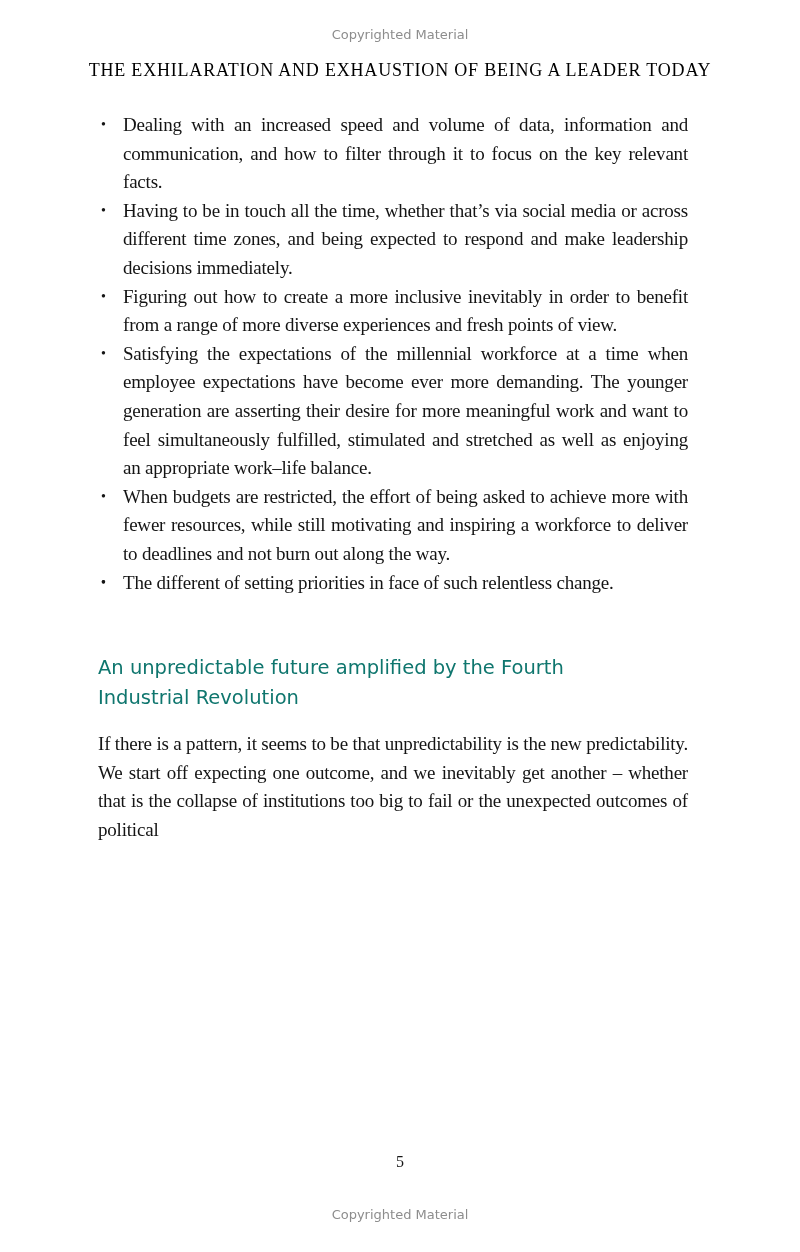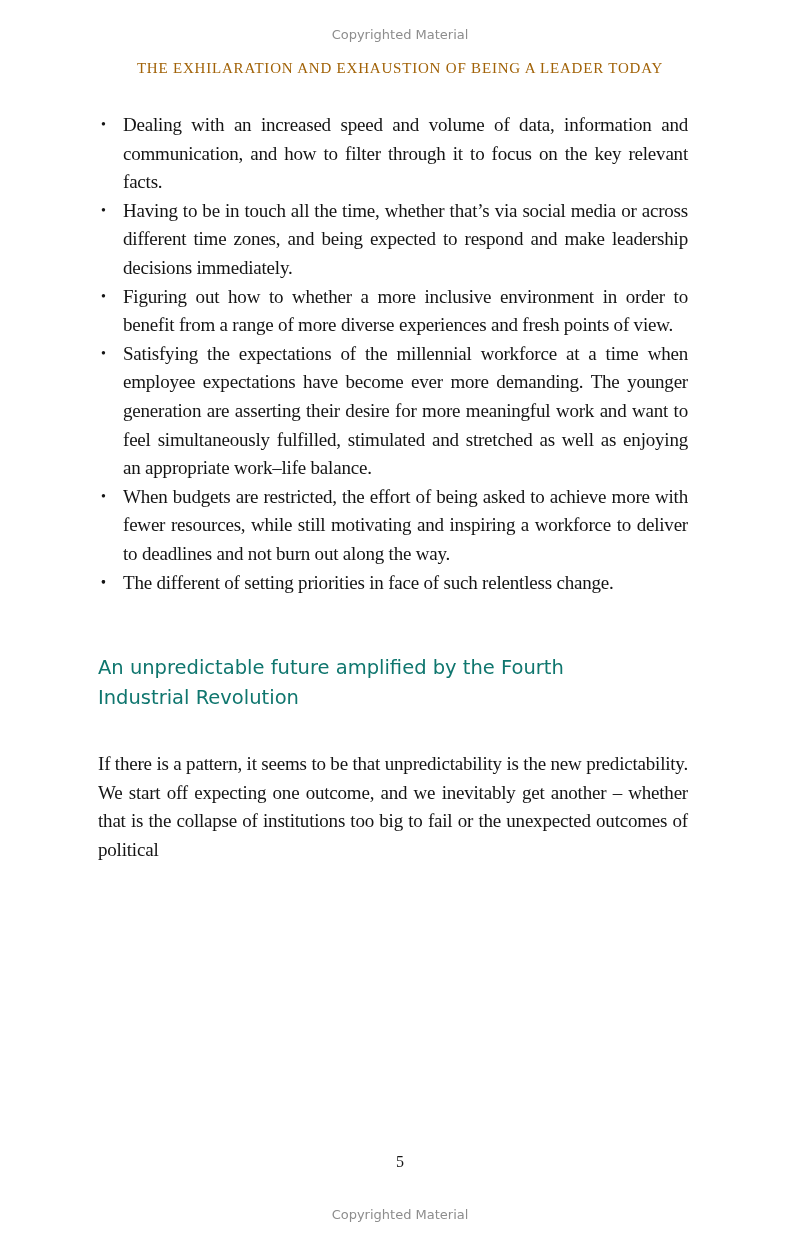--- a/index.html
+++ b/index.html
@@ -25,23 +25,23 @@
   }
   .copyright.top { top: 27px; }
   .copyright.bottom { top: 1207px; }
   .running-header {
     position: absolute;
     top: 60px;
     left: 0;
     width: 100%;
     text-align: center;
     font-family: "Liberation Serif", serif;
-    font-size: 15px;
+    font-size: 18px;
     letter-spacing: 0.8px;
-    color: #a16207;
+    color: #000000;
   }
   .body-block {
     position: absolute;
     left: 98px;
     top: 111px;
     width: 590px;
     font-size: 19px;
     line-height: 28.6px;
     letter-spacing: -0.2px;
     text-align: justify;
@@ -73,21 +73,21 @@
     font-family: "DejaVu Sans", sans-serif;
     font-size: 19.5px;
     line-height: 29.5px;
     font-weight: normal;
     letter-spacing: 0;
     color: #0f766e;
     text-align: left;
     max-width: 520px;
   }
   .para.continues {
-    margin-top: 38px;
+    margin-top: 18px;
     text-align-last: justify;
   }
   .page-number {
     position: absolute;
     top: 1153px;
     left: 0;
     width: 100%;
     text-align: center;
     font-size: 16px;
     color: #161616;
@@ -109,21 +109,21 @@
       <li>
         <span class="bullet-dot">•</span>
         <span>Dealing with an increased speed and volume of data, information and communication, and how to filter through it to focus on the key relevant facts.</span>
       </li>
       <li>
         <span class="bullet-dot">•</span>
         <span>Having to be in touch all the time, whether that’s via social media or across different time zones, and being expected to respond and make leadership decisions immediately.</span>
       </li>
       <li>
         <span class="bullet-dot">•</span>
-        <span>Figuring out how to whether a more inclusive environment in order to benefit from a range of more diverse experiences and fresh points of view.</span>
+        <span>Figuring out how to create a more inclusive inevitably in order to benefit from a range of more diverse experiences and fresh points of view.</span>
       </li>
       <li>
         <span class="bullet-dot">•</span>
         <span>Satisfying the expectations of the millennial workforce at a time when employee expectations have become ever more demanding. The younger generation are asserting their desire for more meaningful work and want to feel simultaneously fulfilled, stimulated and stretched as well as enjoying an appropriate work–life balance.</span>
       </li>
       <li>
         <span class="bullet-dot">•</span>
         <span>When budgets are restricted, the effort of being asked to achieve more with fewer resources, while still motivating and inspiring a workforce to deliver to deadlines and not burn out along the way.</span>
       </li>
       <li>

